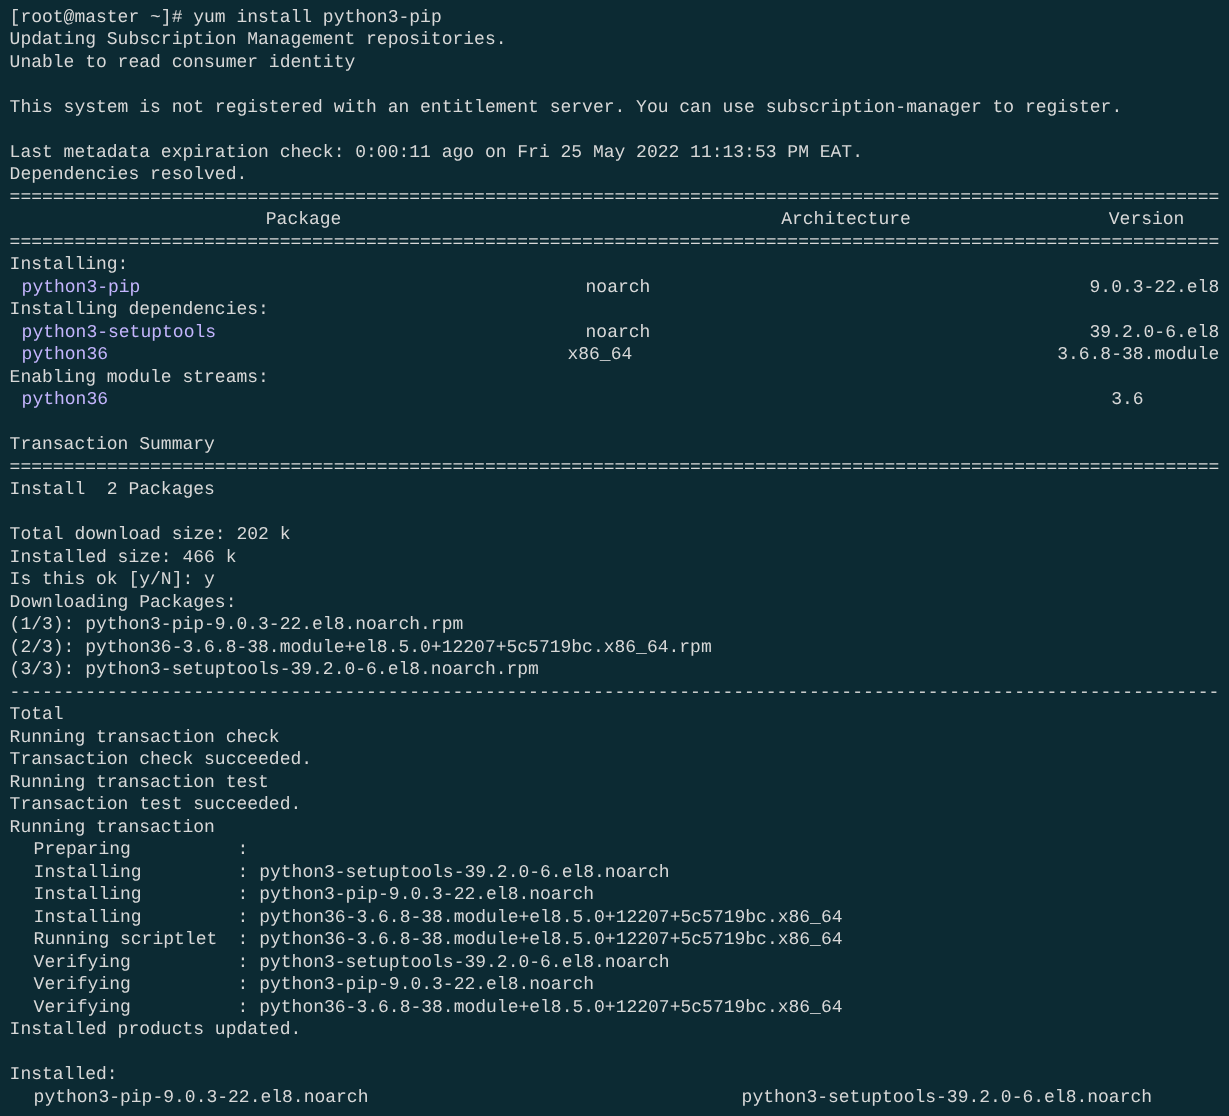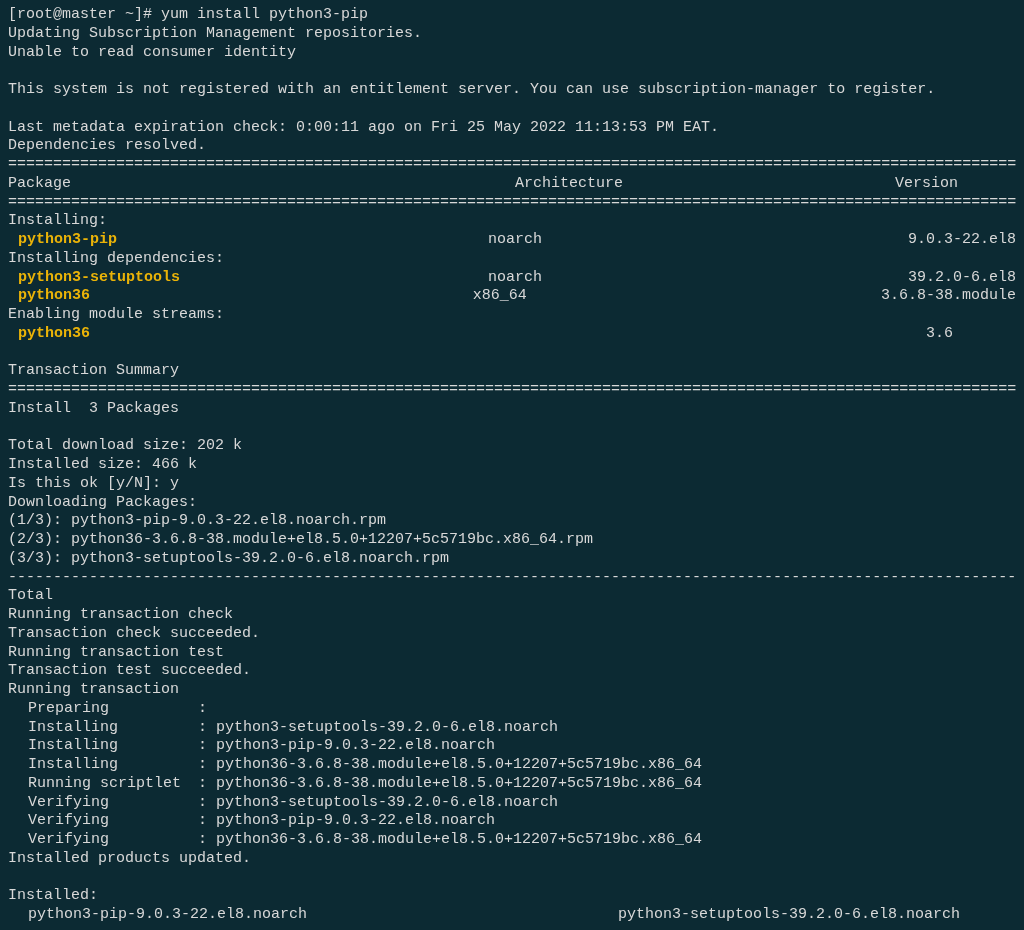--- a/index.html
+++ b/index.html
@@ -15,25 +15,25 @@
       line-height: 1.25;
       padding: 6px 8px;
       width: 1024px;
       overflow: hidden;
       white-space: nowrap;
     }
     .line {
       white-space: pre;
     }
     .green {
-      color: #eab308;
-      font-weight: bold;
+      color: #c4b5fd;
     }
     .header-row {
       display: flex;
+      text-align: center;
     }
     .col-pkg {
       width: 490px;
     }
     .col-arch {
       width: 380px;
       margin-left: 17px;
     }
     .col-ver {
       flex: 1;
@@ -118,21 +118,21 @@
 </div>
 <div class="line">Enabling module streams:</div>
 <div class="pkg-row">
   <div class="pkg-name green">python36</div>
   <div class="pkg-arch"></div>
   <div class="pkg-ver">3.6</div>
 </div>
 <div class="line">&nbsp;</div>
 <div class="line">Transaction Summary</div>
 <div class="line divider">=========================================================================================================================</div>
-<div class="line">Install  3 Packages</div>
+<div class="line">Install  2 Packages</div>
 <div class="line">&nbsp;</div>
 <div class="line">Total download size: 202 k</div>
 <div class="line">Installed size: 466 k</div>
 <div class="line">Is this ok [y/N]: y</div>
 <div class="line">Downloading Packages:</div>
 <div class="line">(1/3): python3-pip-9.0.3-22.el8.noarch.rpm</div>
 <div class="line">(2/3): python36-3.6.8-38.module+el8.5.0+12207+5c5719bc.x86_64.rpm</div>
 <div class="line">(3/3): python3-setuptools-39.2.0-6.el8.noarch.rpm</div>
 <div class="line dash-divider">-------------------------------------------------------------------------------------------------------------------------</div>
 <div class="line">Total</div>

